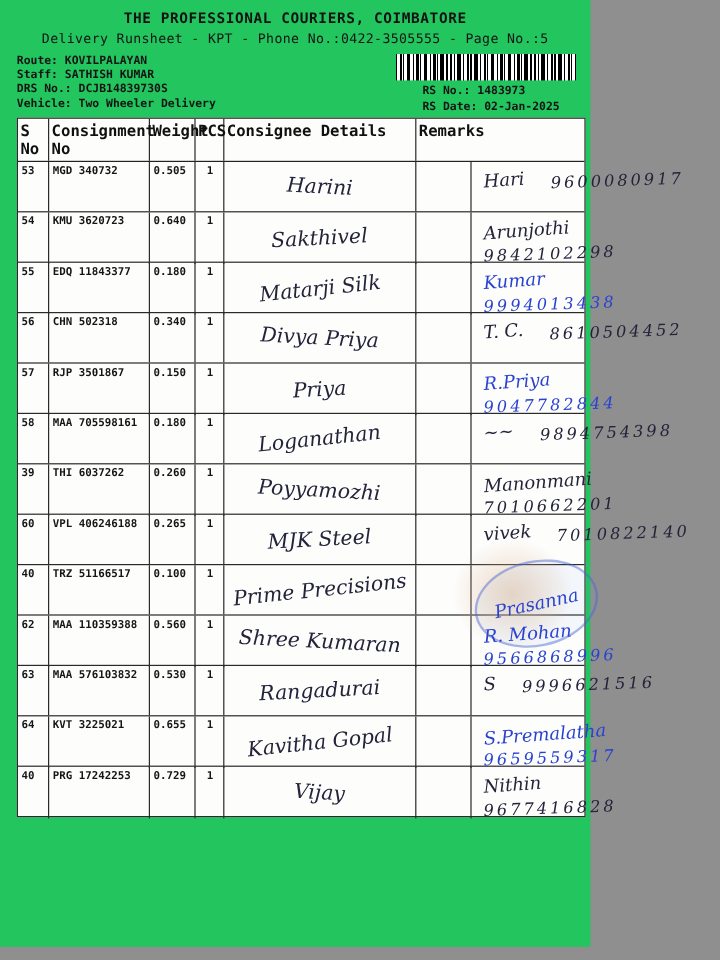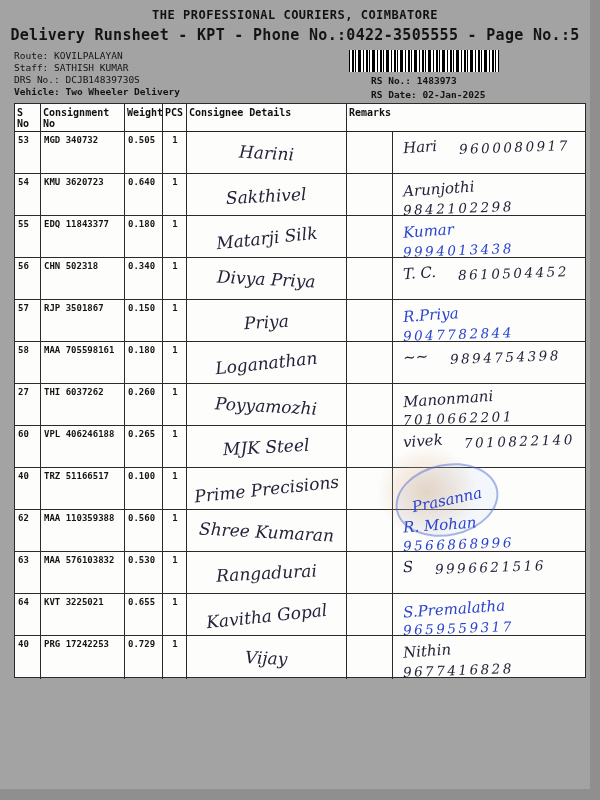--- a/index.html
+++ b/index.html
@@ -3,35 +3,35 @@
 <meta charset="utf-8">
 <style>
   html,body{margin:0;padding:0;}
   body{
     width:600px;height:800px;overflow:hidden;position:relative;
     background:#8f8f8f;
     font-family:"DejaVu Sans Mono", monospace;
     color:#1c1c1c;
   }
   .sheet{
-    position:absolute;left:0;top:0;width:590px;height:789px;
-    background:#a3a3a3;
+    position:absolute;left:0;top:0;width:492px;height:789px;
+    background:#22c55e;
   }
   .title{
     text-align:center;font-weight:bold;font-size:12px;
     padding-top:8px;letter-spacing:.5px;color:#121212;
   }
   .subtitle{
-    text-align:center;font-weight:bold;font-size:15px;
+    text-align:center;font-weight:normal;font-size:11px;
     margin-top:4px;letter-spacing:.3px;color:#141414;
   }
   .meta{position:relative;margin:6px 0 0 14px;height:48px;font-size:9.5px;}
-  .meta-line{margin-bottom:1px;font-weight:normal;color:#141414;}
+  .meta-line{margin-bottom:1px;font-weight:bold;color:#141414;}
   .meta-line.plain{font-weight:bold;}
-  .right-meta{position:absolute;left:329px;top:0;width:200px;}
+  .right-meta{position:absolute;left:310px;top:0;width:200px;}
   .barcode{
     width:150px;height:22px;margin-left:6px;
     background:repeating-linear-gradient(90deg,
       #000 0 1px,#fff 1px 3px,#000 3px 5px,#fff 5px 6px,
       #000 6px 7px,#fff 7px 9px,#000 9px 12px,#fff 12px 14px);
   }
   .rs-line{font-size:9.5px;font-weight:bold;margin:3px 0 0 28px;color:#141414;}
 
   
   .rtable{
@@ -43,21 +43,21 @@
     display:grid;
     grid-template-columns:26px 84px 38px 24px 160px 46px 190px;
     border-bottom:1px solid #2a2a2a;
   }
   .thead .trow{border-bottom:1.5px solid #222;}
   .tbody .trow{height:41px;}
   .tbody .trow:last-child{border-bottom:none;}
   .cell{border-right:1px solid #2a2a2a;overflow:visible;}
   .cell:last-child{border-right:none;}
   .hcell{
-    font-size:10px;font-weight:bold;padding:3px 2px 2px 2px;color:#101010;
+    font-size:13px;font-weight:bold;padding:3px 2px 2px 2px;color:#101010;
   }
   .printed{
     font-size:9px;font-weight:bold;padding:3px 2px 0 3px;color:#151515;
     white-space:nowrap;
   }
   .c-pcs.printed{text-align:center;}
   
   .hand{
     font-family:"DejaVu Serif", serif;font-style:italic;
     color:var(--ink_black);
@@ -209,21 +209,21 @@
     </div>
     <div class="cell c-rem"></div>
     <div class="cell c-seal ink-black">
       
       
       <span class="hand sig">~~</span>
       <span class="hand phone">9894754398</span>
     </div>
   </div>
         <div class="trow">
-    <div class="cell printed c-sno">27</div>
+    <div class="cell printed c-sno">39</div>
     <div class="cell printed c-cn">THI 6037262</div>
     <div class="cell printed c-wt">0.260</div>
     <div class="cell printed c-pcs">1</div>
     <div class="cell c-cons">
       <span class="hand name">Poyyamozhi</span>
     </div>
     <div class="cell c-rem"></div>
     <div class="cell c-seal ink-black">
       
       

